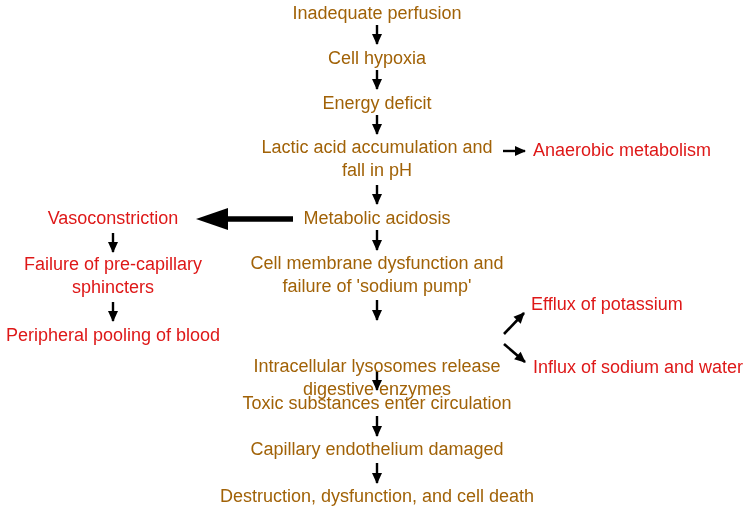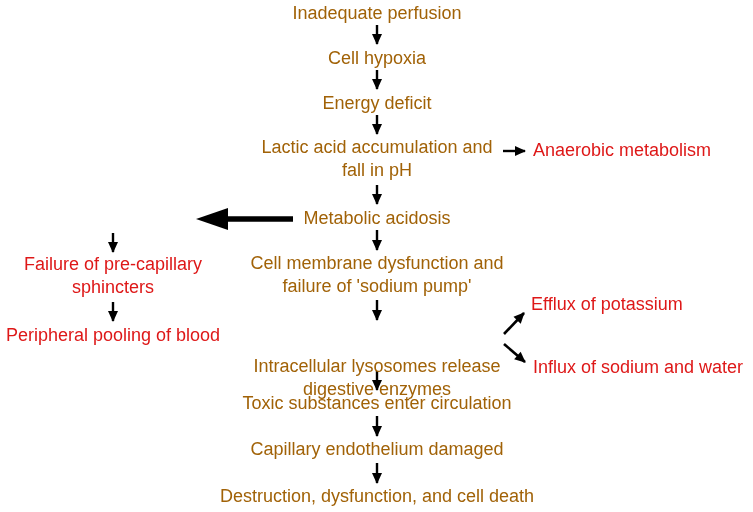--- a/index.html
+++ b/index.html
@@ -66,20 +66,21 @@
 fall in pH</div>
   <div class="node blue centered" style="left:377px;top:207px;">Metabolic acidosis</div>
   <div class="node blue centered" style="left:377px;top:252px;">Cell membrane dysfunction and
 failure of 'sodium pump'</div>
   <div class="node blue centered" style="left:377px;top:324px;margin-top:31px;">Intracellular lysosomes release
 digestive enzymes</div>
   <div class="node blue centered" style="left:377px;top:392px;">Toxic substances enter circulation</div>
   <div class="node blue centered" style="left:377px;top:438px;">Capillary endothelium damaged</div>
   <div class="node blue centered" style="left:377px;top:485px;text-align:center;">Destruction, dysfunction, and cell death</div>
 
+  <div class="node red centered" style="left:113px;top:207px;">Vasoconstriction</div>
   <div class="node red centered" style="left:113px;top:253px;">Failure of pre-capillary
 sphincters</div>
   <div class="node red" style="left:533px;top:139px;text-align:left;">Anaerobic metabolism</div>
 
   <div class="node red centered" style="left:113px;top:324px;">Peripheral pooling of blood</div>
   <div class="node red" style="left:531px;top:293px;text-align:right;">Efflux of potassium</div>
   <div class="node red" style="left:533px;top:356px;text-align:left;">Influx of sodium and water</div>
 
 </div>
 

